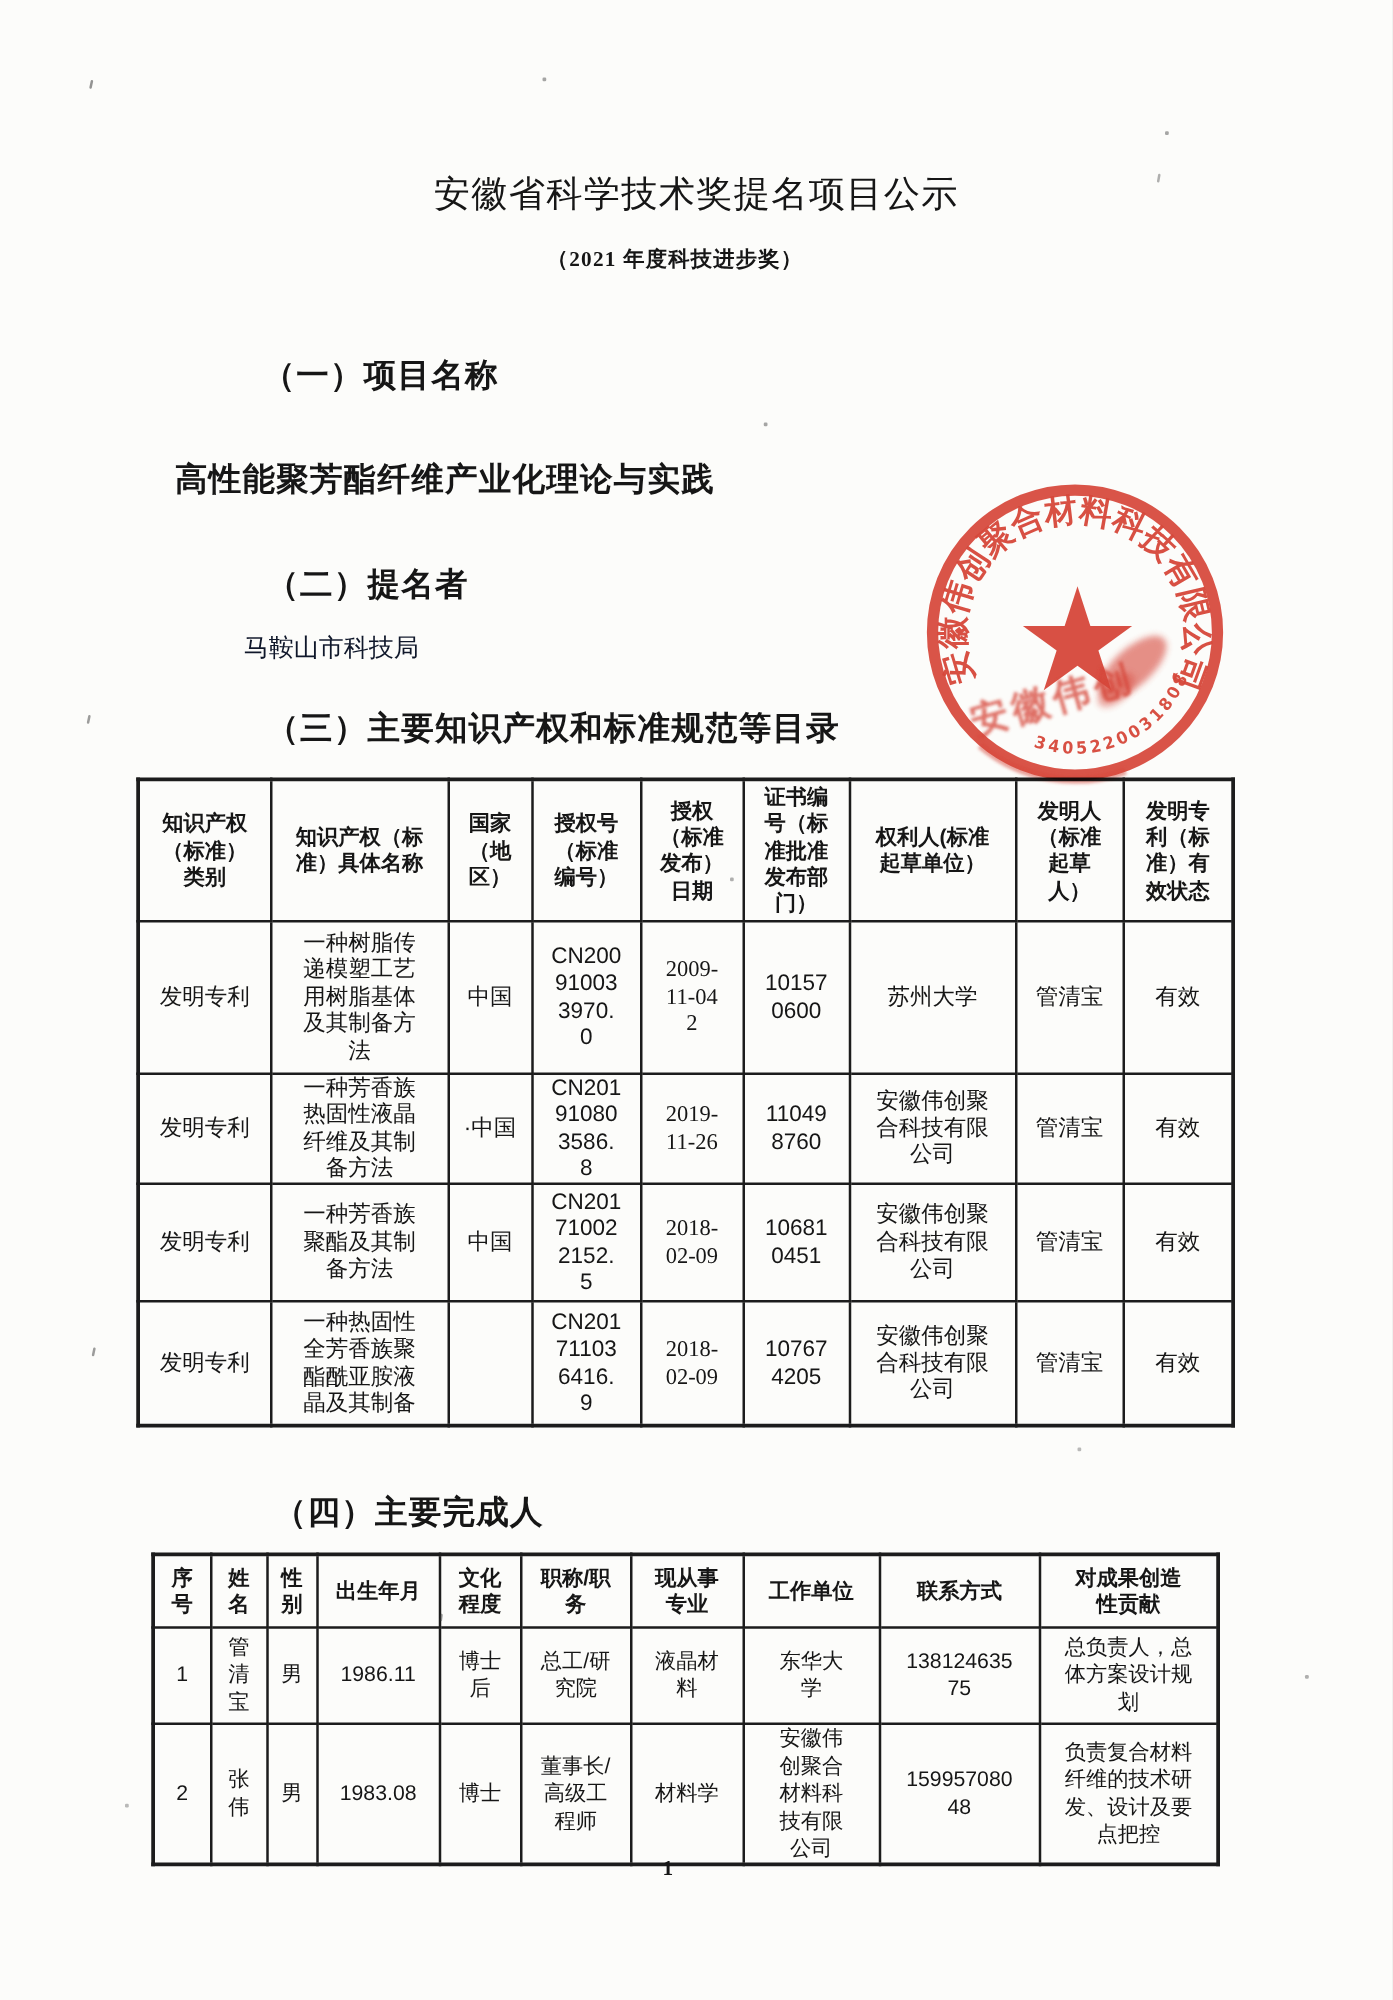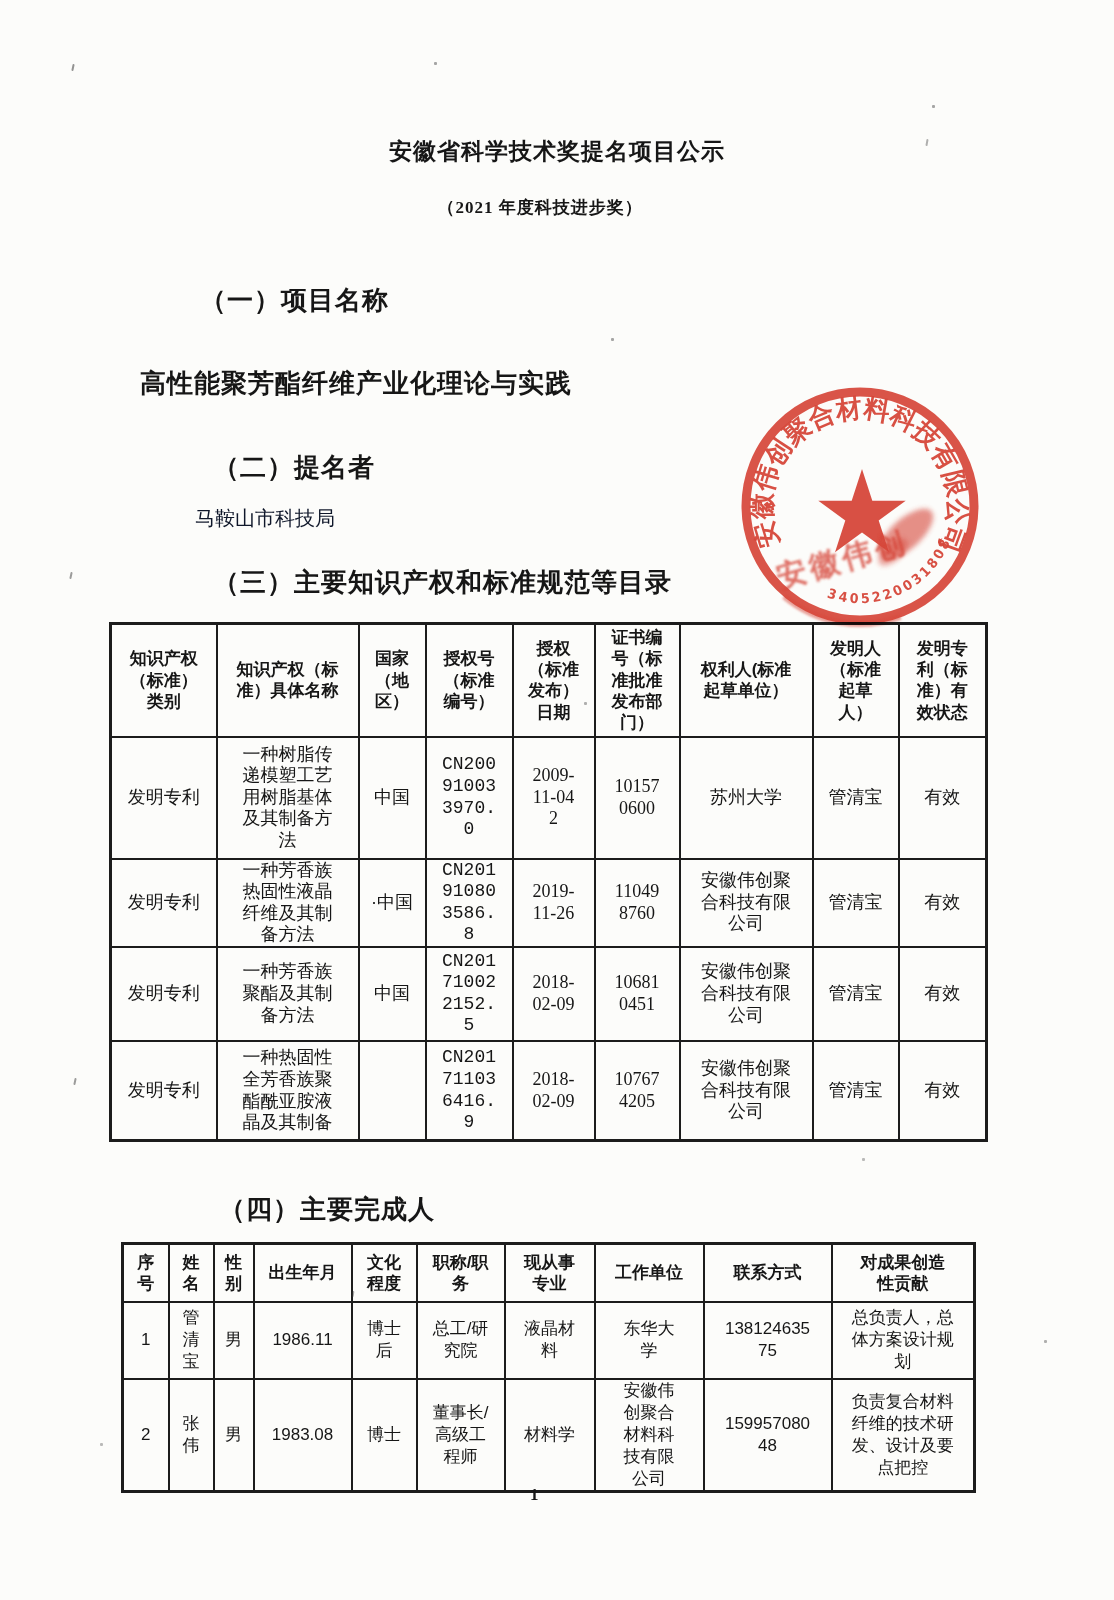--- a/index.html
+++ b/index.html
@@ -3,21 +3,21 @@
 <meta charset="utf-8">
 <style>
   html,body{margin:0;padding:0;background:#e8e8e6;}
   .page{
     position:relative;width:1114px;height:1600px;margin:0 auto;
     background:#fcfcfa;overflow:hidden;
     font-family:"Liberation Sans",sans-serif;color:#161616;
   }
   .abs{position:absolute;}
   .ctr{transform:translateX(-50%);}
-  .doc-title{font-size:23px;font-weight:bold;letter-spacing:1px;white-space:nowrap;}
+  .doc-title{font-size:29px;font-weight:normal;letter-spacing:1px;white-space:nowrap;}
   .doc-subtitle{font-family:"Liberation Serif",serif;font-weight:bold;font-size:17px;letter-spacing:1px;white-space:nowrap;}
   .sec-heading{font-size:26px;font-weight:bold;letter-spacing:1px;white-space:nowrap;}
   .body-serif-bold{font-family:"Liberation Serif",serif;font-weight:bold;font-size:26px;letter-spacing:1px;white-space:nowrap;}
   .body-serif{font-family:"Liberation Serif",serif;font-size:20px;white-space:nowrap;color:#0f172a;}
   .pageno{font-family:"Liberation Serif",serif;font-size:17px;font-weight:bold;}
 
   table{border-collapse:collapse;table-layout:fixed;background:transparent;}
   .doc-table{position:absolute;border:3px solid #1c1c1c;}
   .doc-table th,.doc-table td{
     border:2px solid #1c1c1c;text-align:center;vertical-align:middle;
@@ -29,23 +29,23 @@
   #ipTable{left:109px;top:622px;width:876px;}
   #ipTable td{font-size:18px;line-height:1.2;}
   #ipTable tr.hrow{height:113px;}
   #ipTable tr.r0{height:122px;}
   #ipTable tr.r1{height:86px;}
   #ipTable tr.r2{height:94px;}
   #ipTable tr.r3{height:100px;}
   #ipTable td:nth-child(1){padding:0 8px;}
   #ipTable td:nth-child(2){padding:0 25px;}
   #ipTable td:nth-child(3){padding:0 2px;}
-  #ipTable td:nth-child(4){padding:0 3px;font-family:Liberation Mono, monospace;border-radius:12px;}
+  #ipTable td:nth-child(4){padding:0 3px;font-family:Liberation Sans, sans-serif;border-radius:12px;}
   #ipTable td:nth-child(5){padding:0 4px;font-family:"Liberation Serif",serif;}
-  #ipTable td:nth-child(6){padding:0 0;font-family:Liberation Serif, serif;}
+  #ipTable td:nth-child(6){padding:0 0;font-family:Liberation Sans, sans-serif;}
   #ipTable td:nth-child(7){padding:0 20px;}
   #ipTable td:nth-child(8){padding:0 6px;}
   #ipTable td:nth-child(9){padding:0 6px;}
 
   
   #pplTable{left:121px;top:1242px;width:852px;}
   #pplTable td{font-size:17px;line-height:1.3;}
   #pplTable tr.hrow{height:58px;}
   #pplTable tr.r0{height:77px;}
   #pplTable tr.r1{height:90px;}
@@ -68,21 +68,21 @@
   .spk{position:absolute;background:#3c3c3c;border-radius:1px;}
 </style>
 </head>
 <body>
 
 <div class="page">
 
   <div class="abs ctr doc-title" style="left:557px;top:136px;">安徽省科学技术奖提名项目公示</div>
   <div class="abs ctr doc-subtitle" style="left:540px;top:196px;">（2021 年度科技进步奖）</div>
 
-  <div class="abs sec-heading" style="left:200px;top:283px;text-align:center;">（一）项目名称</div>
+  <div class="abs sec-heading" style="left:210px;top:283px;text-align:center;">（一）项目名称</div>
   <div class="abs body-serif-bold" style="left:140px;top:366px;">高性能聚芳酯纤维产业化理论与实践</div>
 
   <div class="abs sec-heading" style="left:213px;top:450px;">（二）提名者</div>
   <div class="abs body-serif" style="left:195px;top:505px;">马鞍山市科技局</div>
 
   <div class="abs sec-heading" style="left:213px;top:565px;">（三）主要知识产权和标准规范等目录</div>
 
   <table class="doc-table" id="ipTable">
     <colgroup>
       <col style="width:106px">

